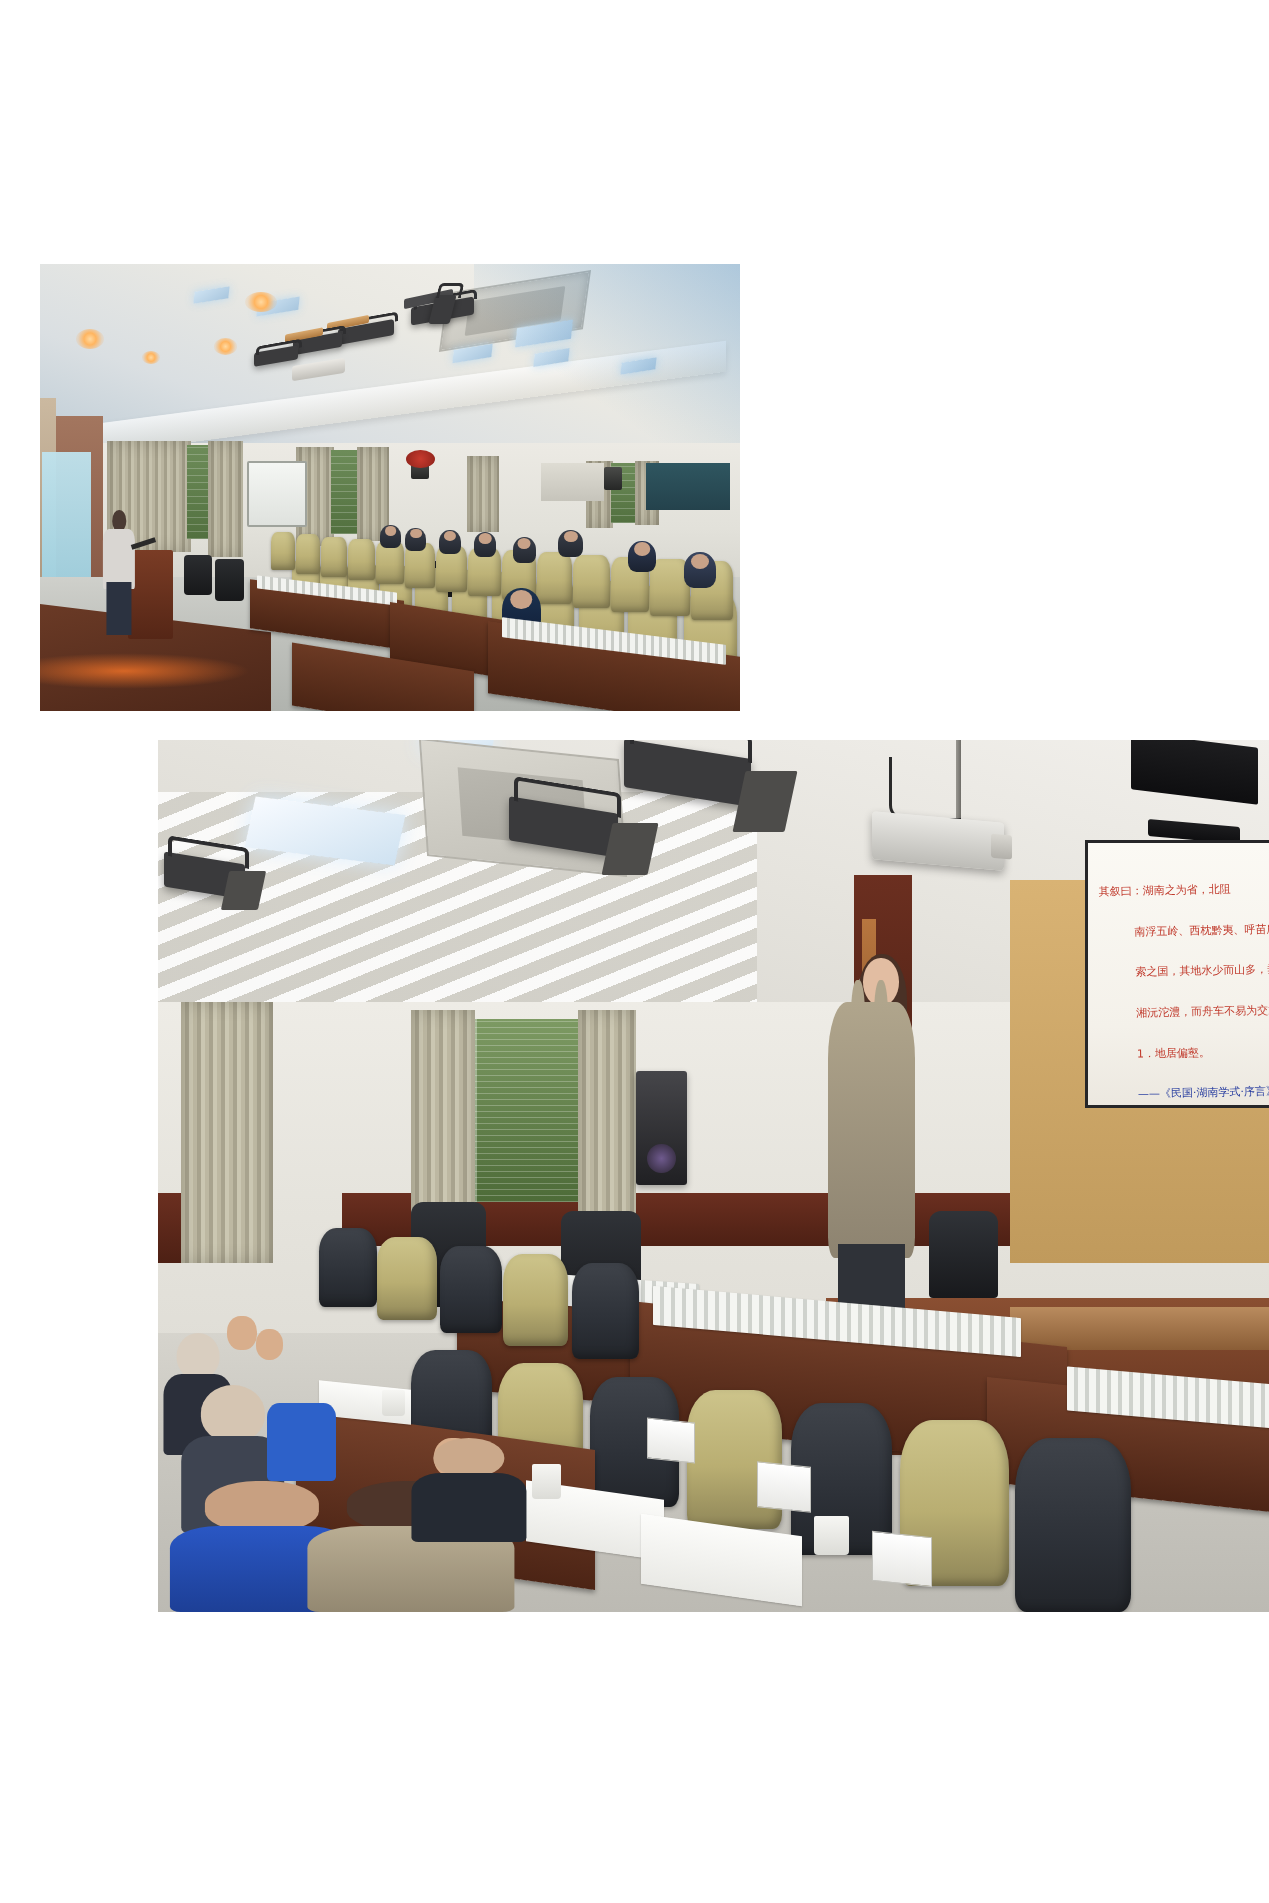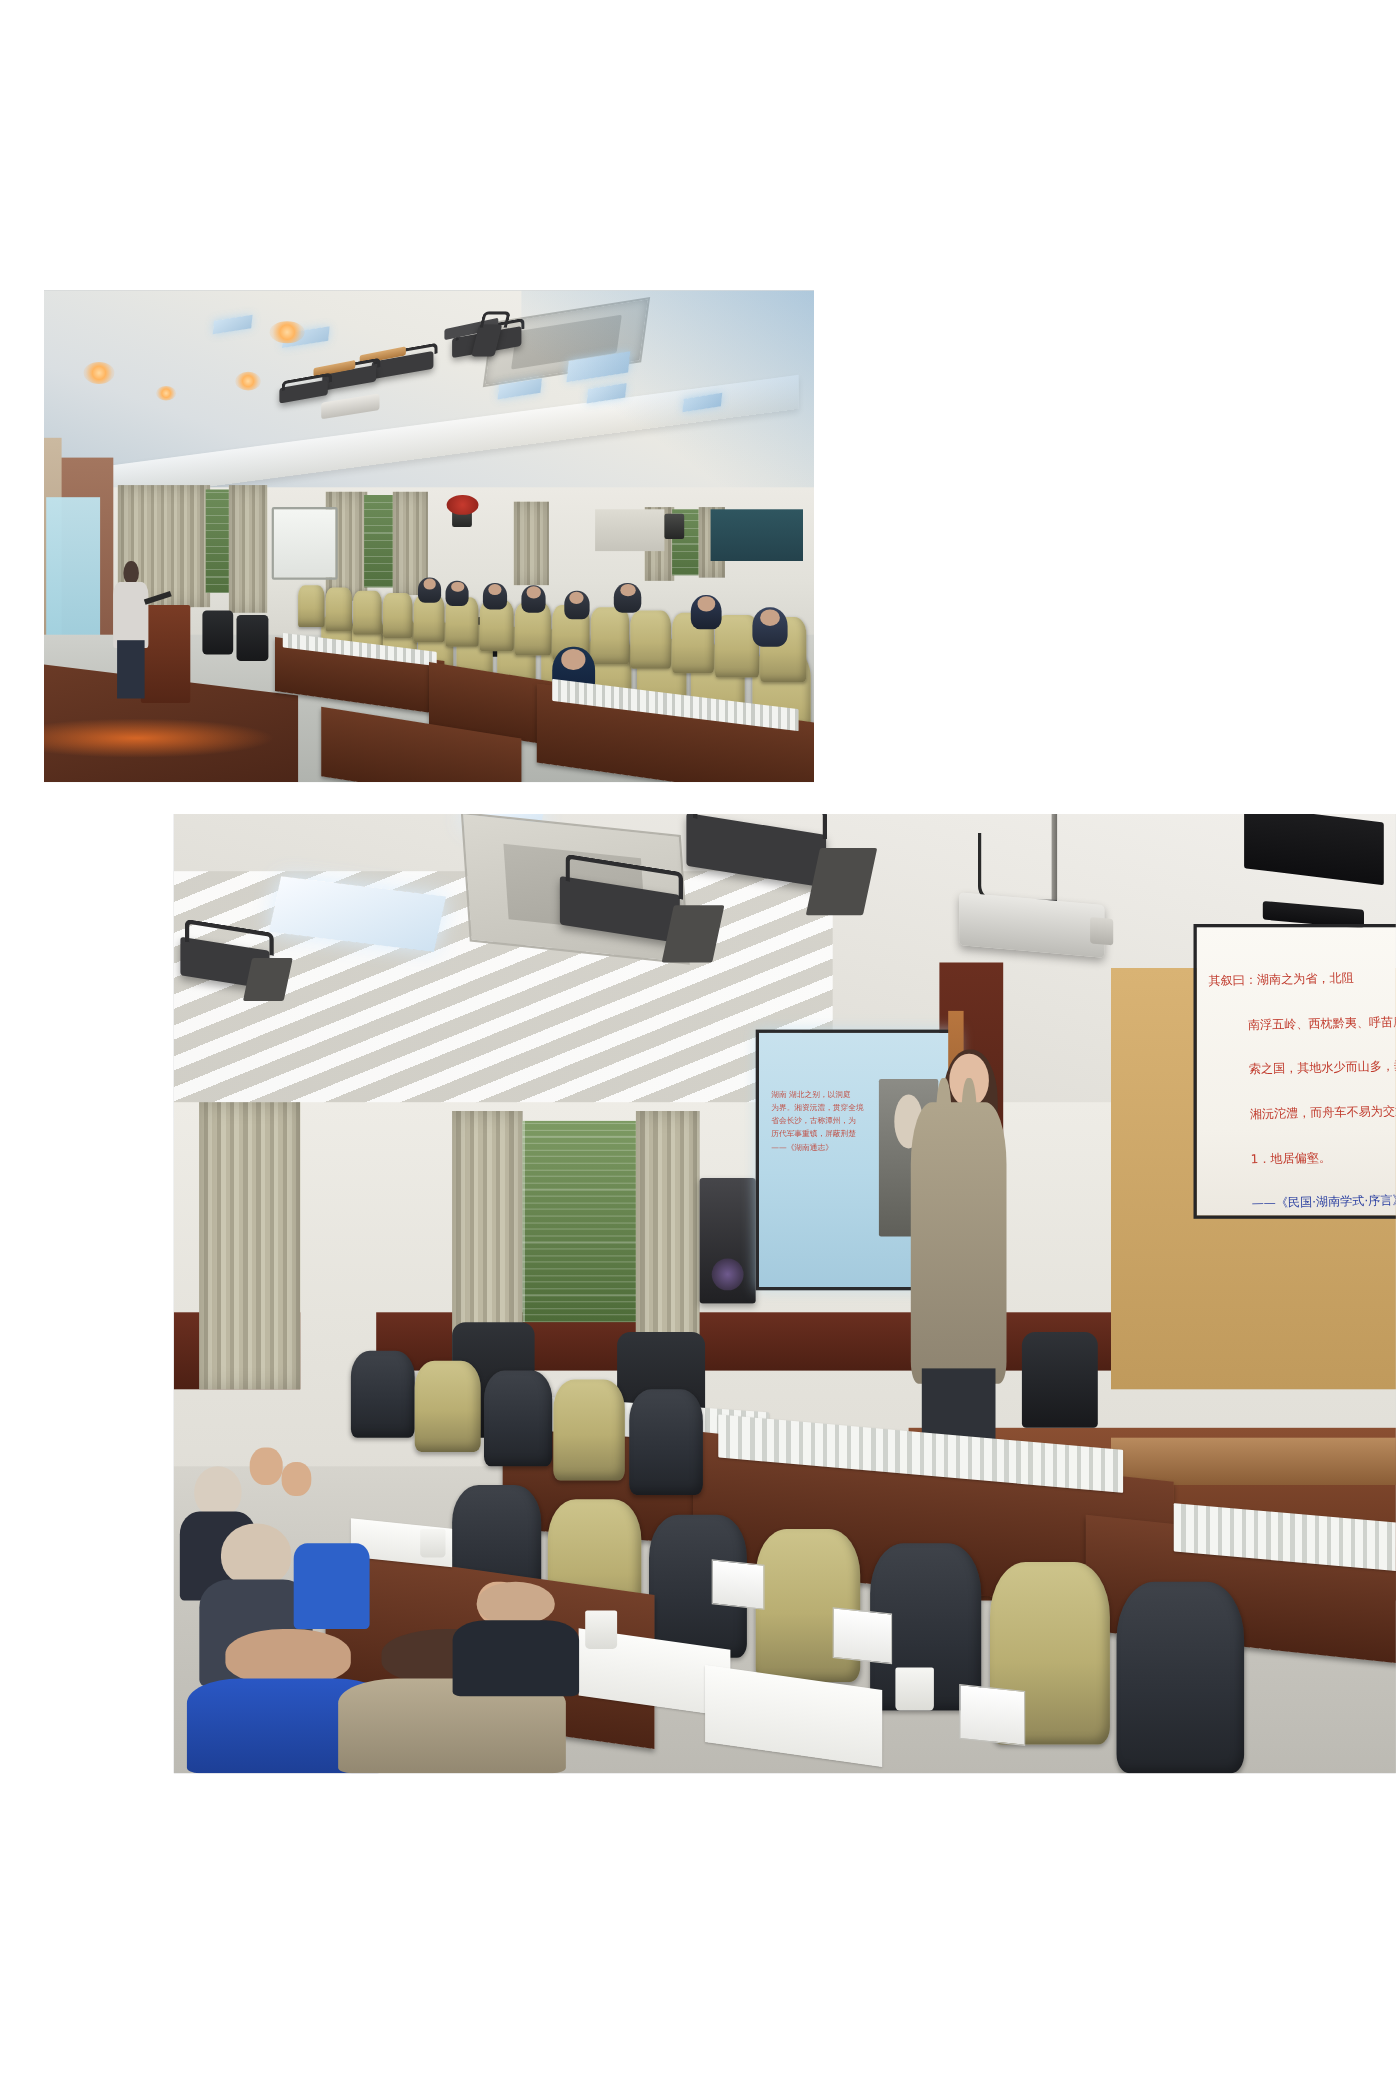--- a/index.html
+++ b/index.html
@@ -726,28 +726,20 @@
       <div class="p2-wall-red" style="left:16%;top:52%;width:58%;height:6%;"></div>
       <div class="p2-wall-red" style="left:0%;top:52%;width:10%;height:8%;"></div>
 
       <div class="p2-curtain" style="left:2%;top:30%;width:8%;height:30%;"></div>
       <div class="p2-curtain" style="left:22%;top:31%;width:5.5%;height:27%;"></div>
       <div class="p2-window" style="left:27.5%;top:32%;width:9.5%;height:21%;"></div>
       <div class="p2-curtain" style="left:36.5%;top:31%;width:5%;height:27%;"></div>
 
       <div class="p2-speaker-box" style="left:41.5%;top:38%;width:4.5%;height:13%;"></div>
 
-      <div class="p2-screen-left" style="left:46%;top:22.5%;width:15.5%;height:26.5%;">
-        <div class="slide-text">湖南 湖北之别，以洞庭
-为界。湘资沅澧，贯穿全境
-省会长沙，古称潭州，为
-历代军事重镇，屏蔽荆楚
-——《湖南通志》</div>
-        <div class="slide-photo"></div>
-      </div>
       <div style="position:absolute;left:61.2%;top:20.5%;width:1.2%;height:24%;background:linear-gradient(180deg,#b8763f,#7a4a24);"></div>
       <div style="position:absolute;left:60.8%;top:27%;width:2%;height:2%;border-radius:50%;background:#e0dcd4;"></div>
 
       <div class="p2-screen-right" style="left:80.5%;top:11.5%;width:20%;height:30%;">
         <div class="rs-text"><span>其叙曰：湖南之为省，北阻</span><br>
           <span>南浮五岭、西枕黔夷、呼苗所</span><br>
           <span>索之国，其地水少而山多，垂</span><br>
           <span>湘沅沱澧，而舟车不易为交通</span><br>
           <span>1．地居偏壑。</span><br>
           <span class="rs-blue">——《民国·湖南学式·序言》</span>

